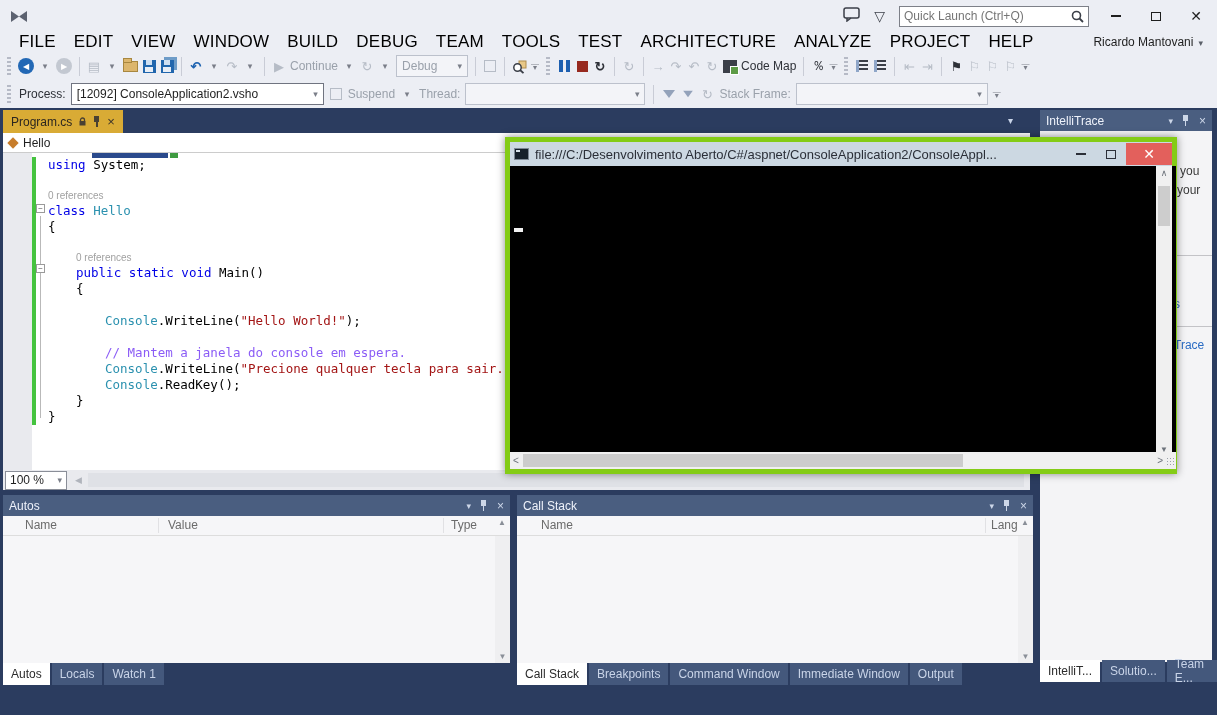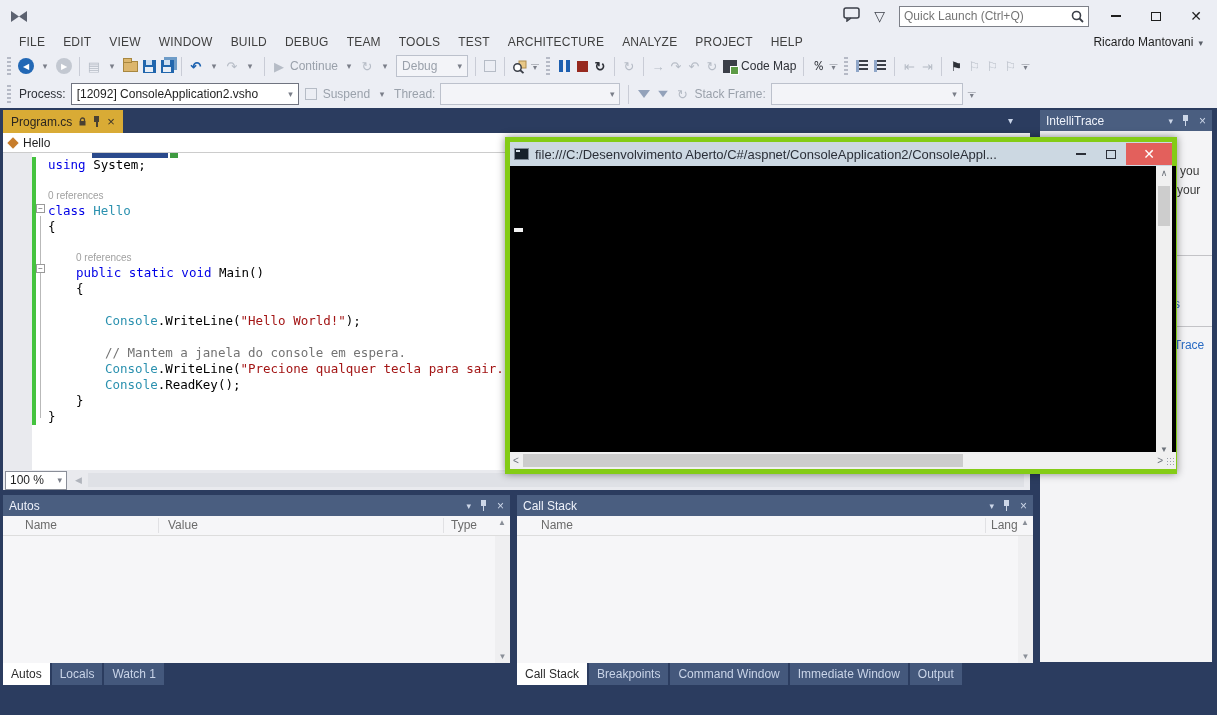--- a/index.html
+++ b/index.html
@@ -14,21 +14,21 @@
   .tb-right{position:absolute;right:8px;top:0;height:32px;display:flex;align-items:center;gap:14px}
   .ql{width:190px;height:21px;background:#fff;border:1px solid #7d8088;display:flex;align-items:center;padding:0 4px}
   .ql input{flex:1;border:none;outline:none;font-family:"Liberation Sans",sans-serif;font-size:12px;color:#ef4444;background:transparent}
   .winbtn{width:26px;height:22px;display:flex;align-items:center;justify-content:center;color:#1e1e1e;font-size:14px}
   .min-bar{width:10px;height:2px;background:#1e1e1e}
   .max-box{width:10px;height:9px;border:1.5px solid #1e1e1e}
   .funnel-g{font-size:14px;color:#3b3f48}
 
   
   .menubar{position:absolute;left:0;top:32px;width:1217px;height:20px;background:#eceef4;display:flex;align-items:center;padding-left:10px}
-  .menu-item{padding:0 9px;font-size:12px;color:#404040;letter-spacing:.2px}
+  .menu-item{padding:0 9px;font-size:17px;color:#000000;letter-spacing:.2px}
   .menu-user{position:absolute;right:14px;color:#1e1e1e}
   .menu-user .dd{color:#5a5f68;margin-left:5px}
 
   
   .toolbar{position:absolute;left:0;top:52px;width:1217px;height:28px;background:#eceef4;display:flex;align-items:center;gap:4px;padding-left:4px}
   .procbar{position:absolute;left:0;top:80px;width:1217px;height:28px;background:#eceef4;display:flex;align-items:center;gap:5px;padding-left:4px}
   .grip{width:4px;height:18px;background-image:repeating-linear-gradient(#b6bac6 0 2px,transparent 2px 4px);margin:0 3px}
   .sep{width:1px;height:19px;background:#c9ccd6;margin:0 3px}
   .ic{display:inline-flex;align-items:center;justify-content:center;min-width:14px;height:20px;font-size:13px}
   .dd{font-size:9px;color:#7a7e88}
@@ -71,21 +71,21 @@
              font-family:"DejaVu Sans Mono","Liberation Mono",monospace;font-size:12.5px}
   .gutter{position:absolute;left:0;top:0;width:29px;height:317px;background:#e9eaee}
   .chgbar{position:absolute;left:29px;top:4px;width:4px;height:268px;background:#45c33f}
   .foldline{position:absolute;left:37px;top:63px;width:1px;height:202px;background:#b9b9b9}
   .foldbox{position:absolute;left:33px;width:9px;height:9px;border:1px solid #9a9a9a;background:#fff;color:#555;
            font-size:8px;line-height:7px;text-align:center;font-family:"Liberation Sans",sans-serif}
   .codecol{position:absolute;left:45px;top:4px;right:0}
   .cl{height:16px;line-height:16px;white-space:pre;color:#000}
   .cl.lens{height:14px;line-height:14px;font-family:"Liberation Sans",sans-serif;font-size:10px;color:#a0a0a0}
   .i2{padding-left:28px}.i3{padding-left:57px}
-  .kw{color:#0000e6}.ty{color:#2b91af}.st{color:#a31515}.cm{color:#737373}.pl{color:#000}
+  .kw{color:#0000e6}.ty{color:#2b91af}.st{color:#a31515}.cm{color:#8b5cf6}.pl{color:#000}
   .sm1{position:absolute;left:89px;top:0;width:76px;height:5px;background:#2a4a8c}
   .sm2{position:absolute;left:167px;top:0;width:8px;height:5px;background:#3f9b41}
   .zoomrow{position:absolute;left:3px;top:362px;width:1027px;height:20px;background:#e9eaee;display:flex;align-items:center}
   .zoom-combo{width:62px;height:19px;background:#fff;border:1px solid #8a8e98;display:flex;align-items:center;justify-content:space-between;padding:0 4px;font-size:12px;margin-left:2px}
   .hs-left{color:#b0b4bc;font-size:9px;margin-left:8px}
   .hs-track{flex:1;height:14px;background:#dfe1e6;margin:0 6px}
 
   
   .twin{position:absolute;background:#f6f6f8}
   .tw-head{position:absolute;left:0;top:0;right:0;height:21px;background:#4a5e80;display:flex;align-items:center;padding:0 6px;color:#eef2fa;font-size:12px}
@@ -286,21 +286,21 @@
     <span class="ic dim">⚐</span>
     <span class="ovf">
         <span>—</span>
         <span>▾</span>
       </span>
   </div>
 
   <div class="procbar">
     <span class="grip"></span>
     <span class="dark">Process:</span>
-    <span class="combo" style="width:228px">
+    <span class="combo" style="width:253px">
         <span class="cv">[12092] ConsoleApplication2.vsho</span>
         <span class="dd">▾</span>
       </span>
     <span class="ic">
         <i class="sq-dim"></i>
       </span>
     <span class="lbl-dim">Suspend</span>
     <span class="ic dd">▾</span>
     <span class="lbl-dim">Thread:</span>
     <span class="combo dis" style="width:180px">
@@ -455,20 +455,25 @@
       </div>
       <div class="it-body">
         <span class="frag" style="left:140px;top:33px">you</span>
         <span class="frag" style="left:137px;top:52px">your</span>
         <span class="itdiv" style="top:124px"></span>
         <span class="frag fraglink" style="left:134px;top:166px">s</span>
         <span class="itdiv" style="top:195px"></span>
         <span class="frag fraglink" style="left:134px;top:207px">Trace</span>
       </div>
     </div>
+    <div class="ttabs" style="left:1040px;top:552px">
+      <div class="ttab act">IntelliT...</div>
+      <div class="ttab">Solutio...</div>
+      <div class="ttab">Team E...</div>
+    </div>
   </div>
 
   <div class="conwin">
     <div class="con-title">
       <i class="con-ic"></i>
       <span style="white-space:nowrap;overflow:hidden;max-width:545px">file:///C:/Desenvolvimento Aberto/C#/aspnet/ConsoleApplication2/ConsoleAppl...</span>
       <span class="con-btns">
         <span class="con-b">
             <i class="min-bar" style="background:#2b2f38"></i>
           </span>

